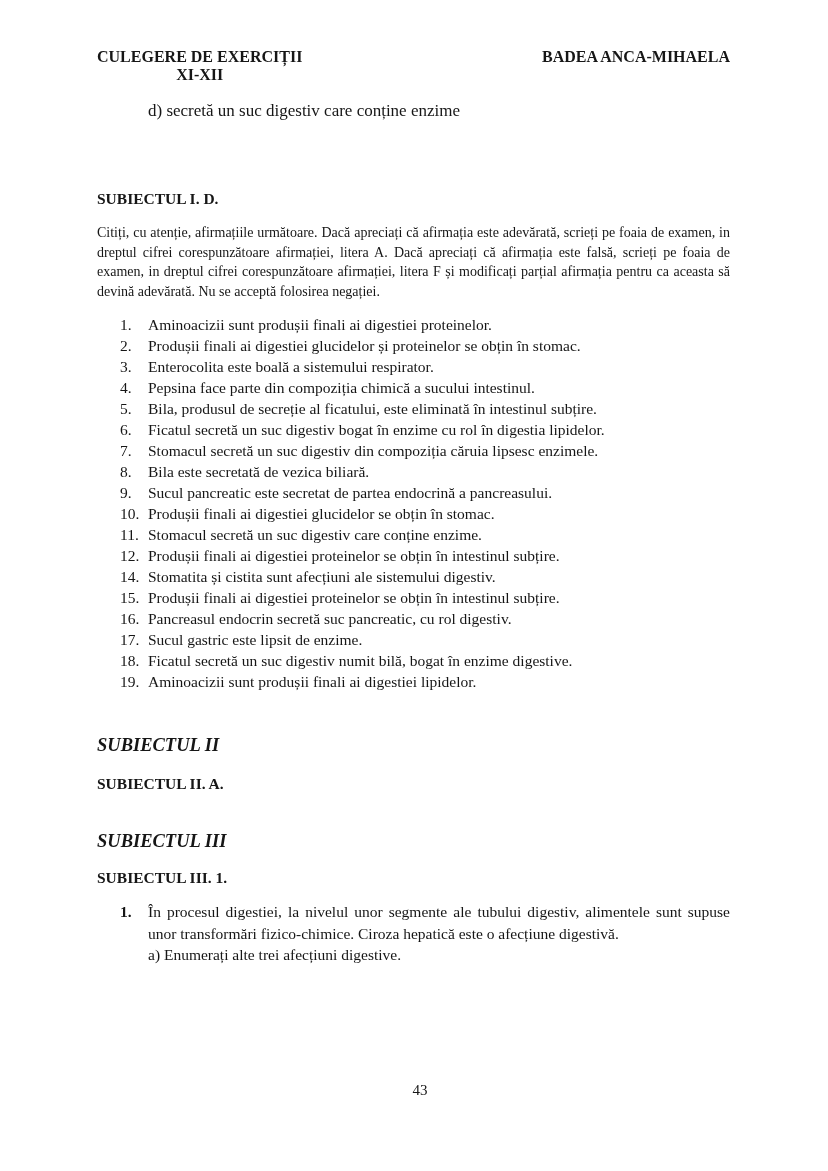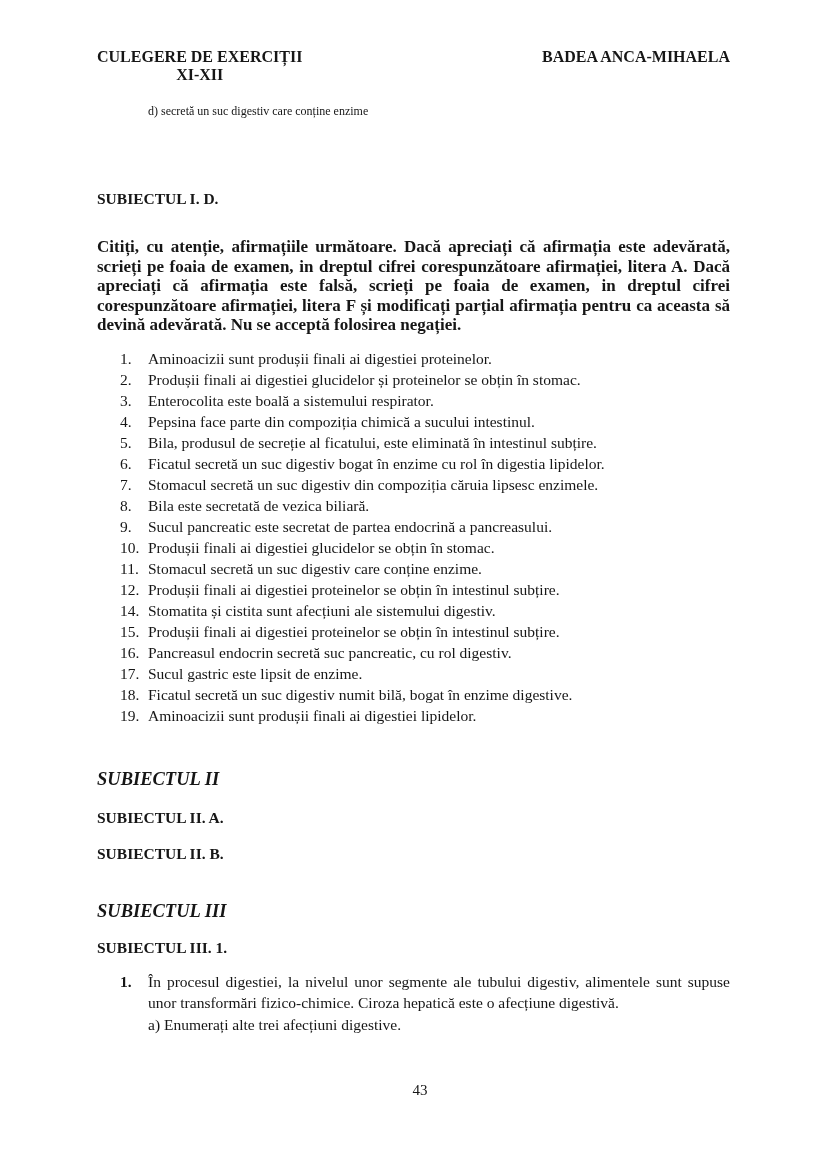--- a/index.html
+++ b/index.html
@@ -23,35 +23,35 @@
     font-weight: bold;
     font-size: 16px;
     line-height: 18px;
   }
   .header-left { text-align: center; }
   .header-right { text-align: right; }
 
   .d-line {
     margin-top: 17px;
     margin-left: 51px;
-    font-size: 12px;
+    font-size: 17px;
     line-height: 20px;
   }
 
   .sec-h {
     font-size: 15.5px;
     font-weight: bold;
     line-height: 19px;
   }
   .h-1d { margin-top: 68px; }
 
   .instructions {
-    margin-top: 29px;
-    font-size: 17px;
-    font-weight: bold;
+    margin-top: 15px;
+    font-size: 14px;
+    font-weight: normal;
     line-height: 19.5px;
     text-align: justify;
   }
 
   .num-list { margin-top: 13px; margin-left: 23px; }
   .li {
     display: flex;
     font-size: 15.5px;
     line-height: 21px;
   }
@@ -199,21 +199,20 @@
         </div>
 
         <div class="li">
           <span class="num">19.</span>
           <span class="txt">Aminoacizii sunt produșii finali ai digestiei lipidelor.</span>
         </div>
       </div>
 
     <h1 class="sec-big sec2-big">SUBIECTUL II</h1>
     <h2 class="sec-h sub-a">SUBIECTUL II. A.</h2>
-    <h2 class="sec-h sub-b">SUBIECTUL II. B.</h2>
 
     <h1 class="sec-big sec3-big">SUBIECTUL III</h1>
     <h2 class="sec-h h-31">SUBIECTUL III. 1.</h2>
 
     <div class="exercise">
       <span class="num">1.</span>
       <div class="ex-body">
         <div class="ex-text">În procesul digestiei, la nivelul unor segmente ale tubului digestiv, alimentele sunt supuse unor transformări fizico-chimice. Ciroza hepatică este o afecțiune digestivă.</div>
         <div class="ex-sub">a) Enumerați alte trei afecțiuni digestive.</div>
       </div>

